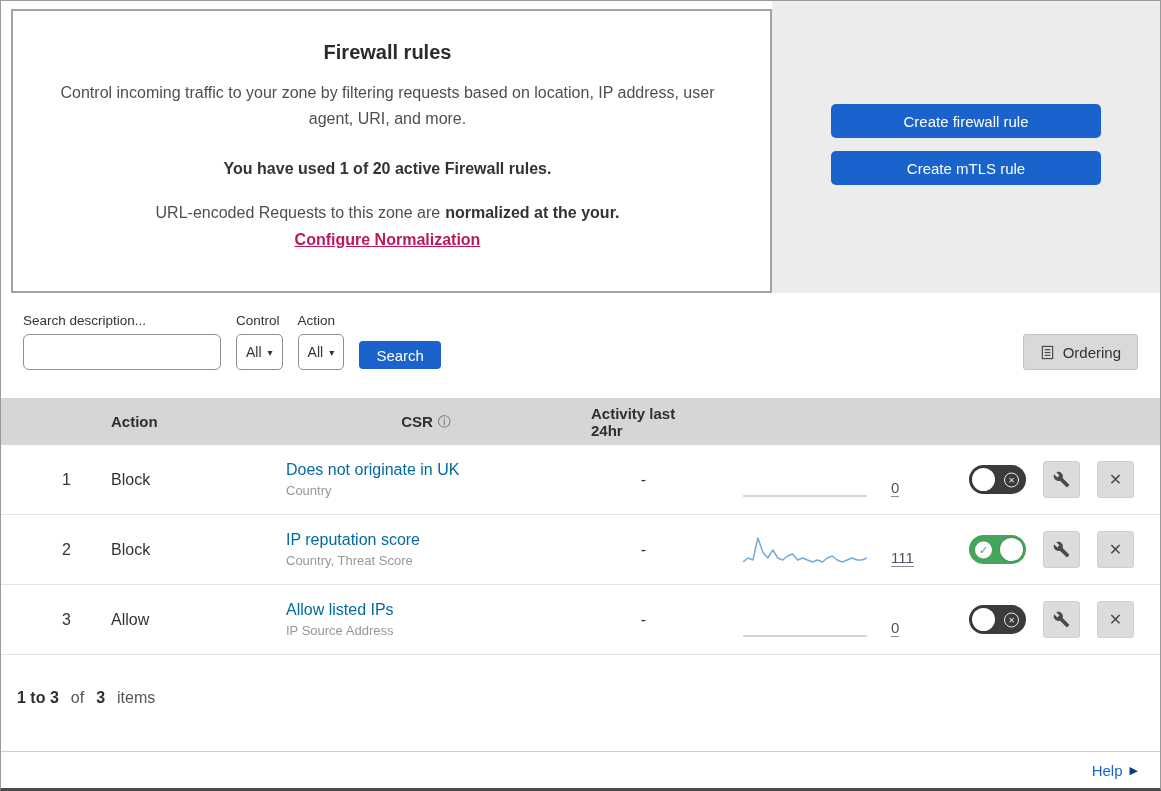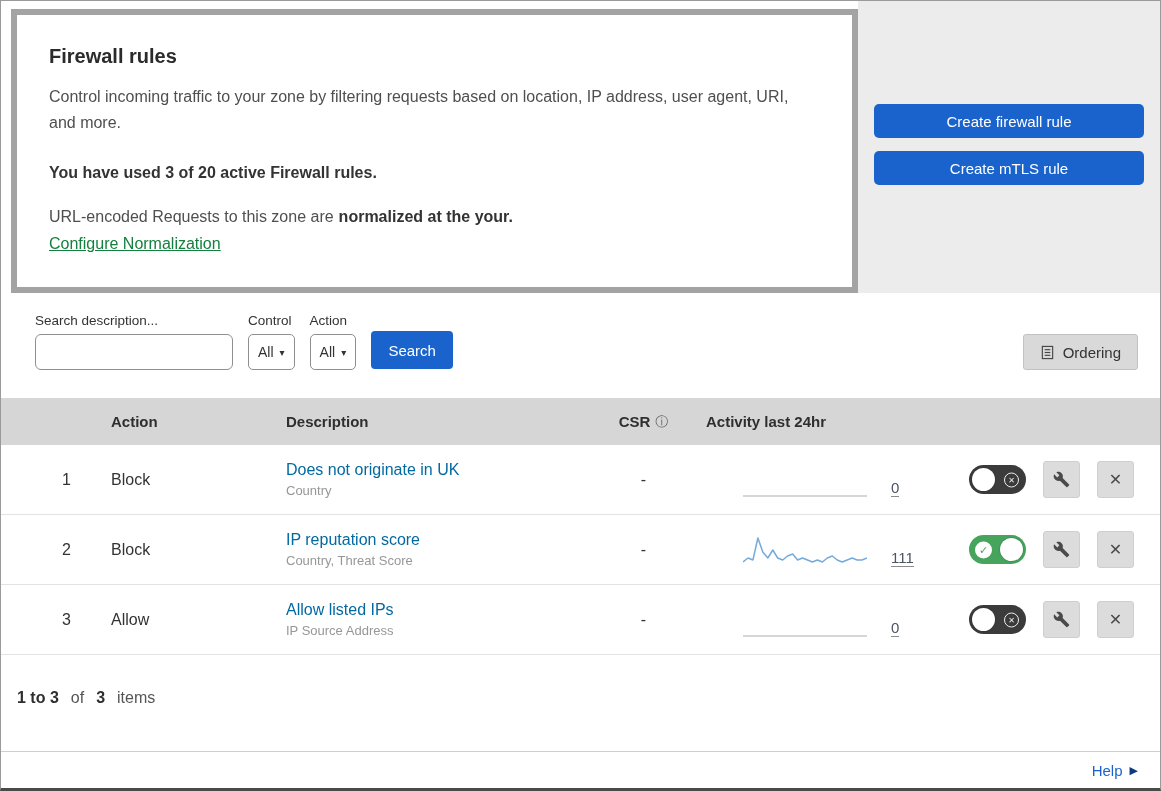--- a/index.html
+++ b/index.html
@@ -14,69 +14,70 @@
     border:1px solid #9a9a9a;
     border-bottom:3px solid #4a4a4a;
     background:#fff;
     display:flex; flex-direction:column;
     overflow:hidden;
   }
 
   
   .top-section { display:flex; height:292px; flex:0 0 auto; }
   .intro-card {
-    flex:1; border:6px solid #a3a3a3;
+    flex:1; border:2px solid #a3a3a3;
     margin:8px 0 0 10px;
     padding:30px 40px 0 32px;
     background:#fff;
+    text-align:center;
   }
   .intro-card h1 { font-size:20px; font-weight:600; color:#2b2b2b; }
   .intro-desc { margin-top:16px; font-size:16px; line-height:26px; color:#4f4f4f; max-width:740px; }
   .usage-text { margin-top:28px; font-size:16px; font-weight:bold; color:#333; }
   .norm-text { margin-top:26px; font-size:16px; color:#4f4f4f; }
   .norm-text b { margin-left:5px; color:#333; }
   .config-link {
     display:inline-block; margin-top:9px; font-size:16px;
     text-decoration:underline; cursor:pointer;
   }
   .actions-panel {
-    width:302px; background:#ececec; height:100%;
+    width:388px; background:#ececec; height:100%;
     display:flex; flex-direction:column; align-items:center;
     padding-top:103px; gap:13px;
   }
   .btn-primary {
     border:none; border-radius:5px; color:#fff;
     font-size:15px; font-family:inherit; cursor:pointer;
     display:flex; align-items:center; justify-content:center;
   }
   .panel-btn { width:270px; height:34px; }
 
   
   .toolbar {
     display:flex; align-items:flex-end;
-    padding:20px 22px 28px 34px; flex:0 0 auto;
+    padding:20px 22px 28px 22px; flex:0 0 auto;
   }
   .toolbar-left { display:flex; align-items:flex-end; gap:15px; }
   .field { display:flex; flex-direction:column; }
   .field-label { font-size:13.5px; color:#333; margin-bottom:6px; }
   .search-box {
     width:198px; height:36px; border:1px solid #8f8f8f; border-radius:6px;
     display:flex; align-items:center; padding:0 8px; background:#fff;
   }
   .search-box input {
     border:none; outline:none; flex:1; font-size:14px; font-family:inherit;
     margin-left:6px; background:transparent;
   }
   .dropdown {
     height:36px; border:1px solid #8f8f8f; border-radius:5px; background:#fff;
     font-size:14px; font-family:inherit; color:#333; cursor:pointer;
     display:flex; align-items:center; gap:6px; padding:0 9px;
   }
   .caret { font-size:10px; color:#333; }
-  .search-btn { width:82px; height:38px; border-radius:4px; margin-bottom:1px; }
+  .search-btn { width:82px; height:28px; border-radius:4px; margin-bottom:1px; }
   .ordering-btn {
     margin-left:auto; height:36px; padding:0 16px;
     background:#d9d9d9; border:1px solid #c2c2c2; border-radius:3px;
     font-size:15px; font-family:inherit; color:#333; cursor:pointer;
     display:flex; align-items:center; gap:8px;
   }
 
   
   .thead, .trow {
     display:grid;
@@ -147,23 +148,23 @@
 </style>
 </head>
 <body>
 
 <div class="page">
 
   <div class="top-section">
     <div class="intro-card">
       <h1>Firewall rules</h1>
       <p class="intro-desc">Control incoming traffic to your zone by filtering requests based on location, IP address, user agent, URI, and more.</p>
-      <p class="usage-text">You have used 3 of 20 active Firewall rules.</p>
+      <p class="usage-text">You have used 1 of 20 active Firewall rules.</p>
       <p class="norm-text"><span>URL-encoded Requests to this zone are</span><b>normalized at the your.</b></p>
-      <a class="config-link accent-text" style="color: #15803d;">Configure Normalization</a>
+      <a class="config-link accent-text" style="color: #be185d; font-weight: bold;">Configure Normalization</a>
     </div>
     <div class="actions-panel">
       <button class="btn-primary panel-btn accent-bg" style="background: rgb(26, 99, 204);">Create firewall rule</button>
       <button class="btn-primary panel-btn accent-bg" style="background: rgb(26, 99, 204); text-align: right;">Create mTLS rule</button>
     </div>
   </div>
 
   <div class="toolbar">
     <div class="toolbar-left">
       <div class="field">
@@ -199,21 +200,20 @@
           <line x1="5" y1="8" x2="11" y2="8" stroke="#444" stroke-width="1.2"></line>
           <line x1="5" y1="11" x2="11" y2="11" stroke="#444" stroke-width="1.2"></line>
         </svg>
       <span>Ordering</span>
     </button>
   </div>
 
   <div class="thead">
     <div></div>
     <div class="hcell-action">Action</div>
-    <div class="hcell-desc">Description</div>
     <div class="hcell-csr">
       <span>CSR</span>
       <span class="info-icon">ⓘ</span>
     </div>
     <div class="hcell-activity">Activity last 24hr</div>
     <div></div>
   </div>
 
   <div class="trow">
     <div class="cell-num">1</div>

